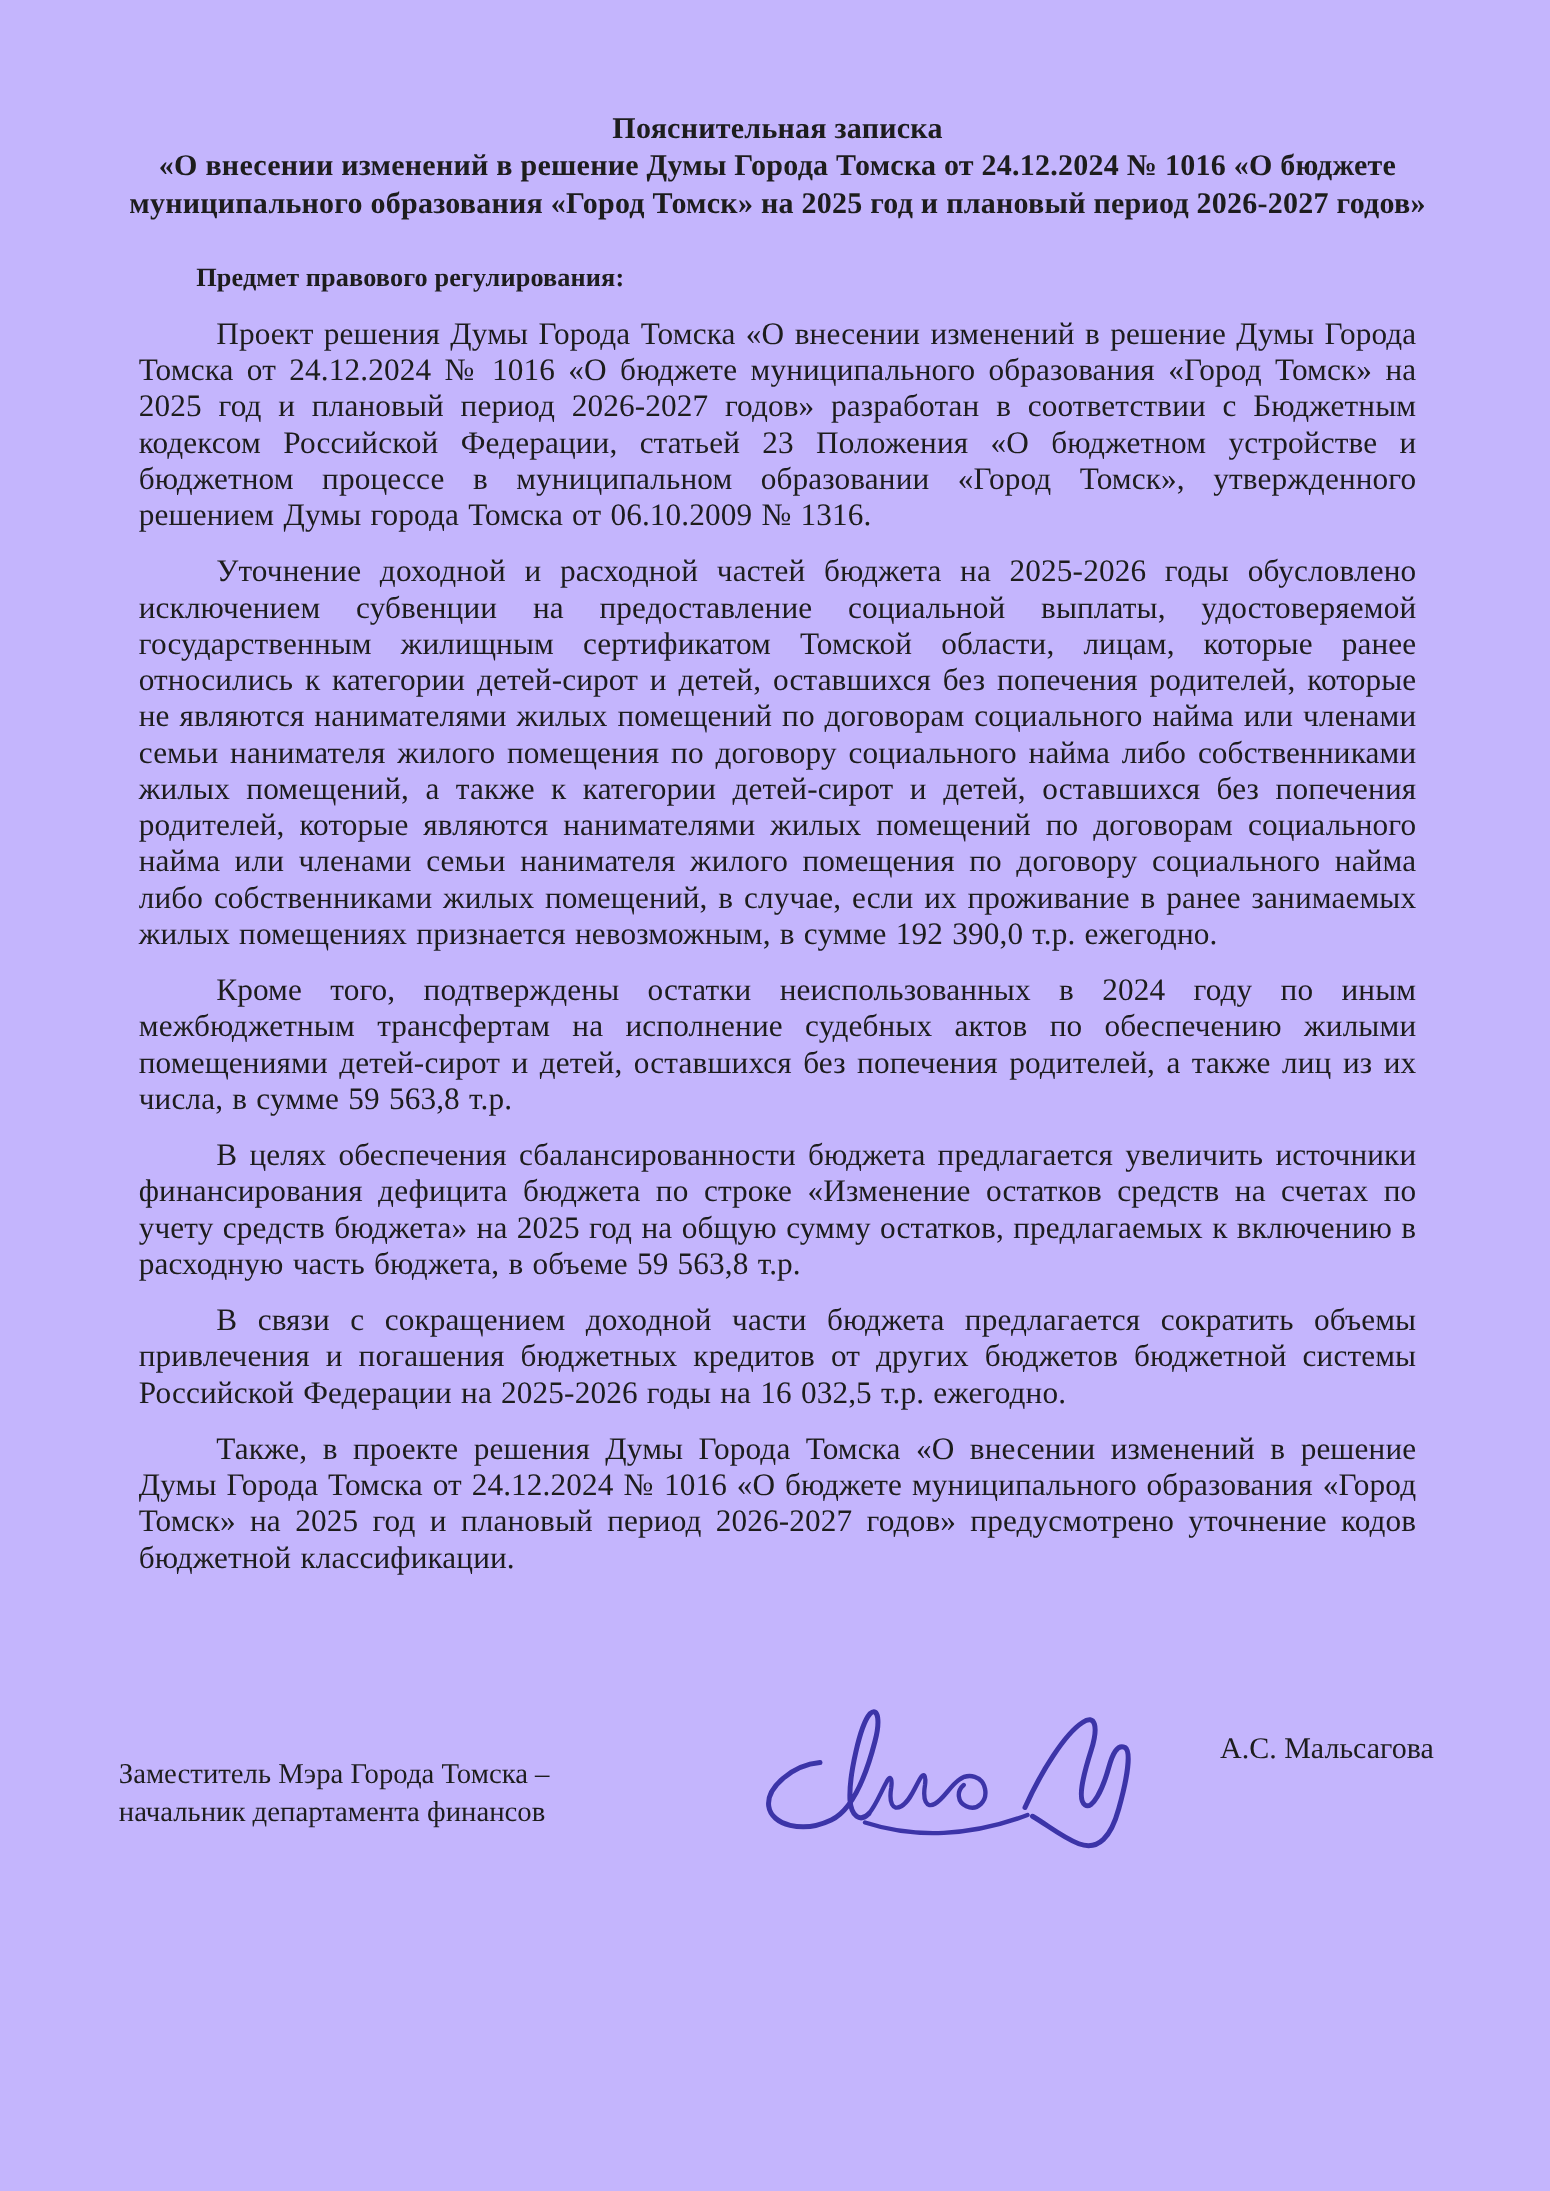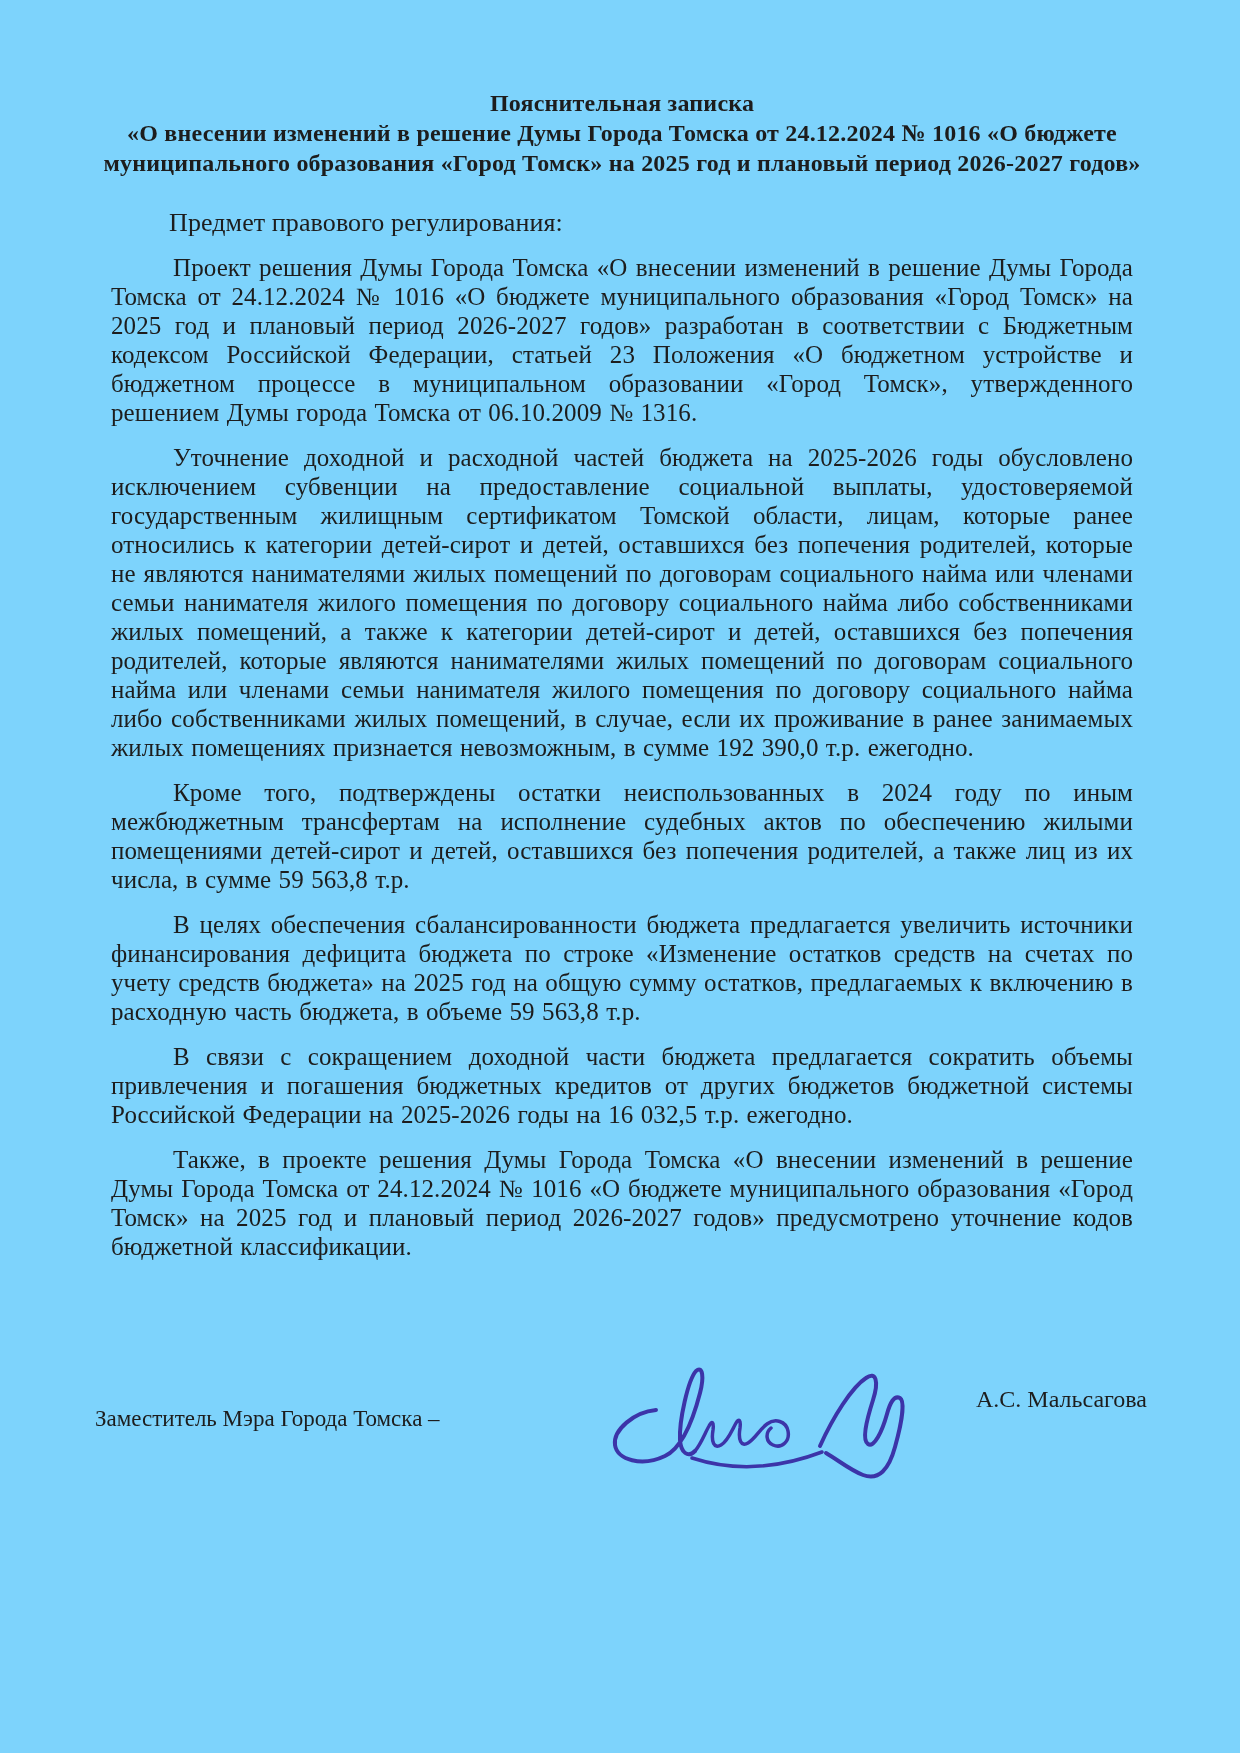--- a/index.html
+++ b/index.html
@@ -1,46 +1,46 @@
 <!DOCTYPE html>
 <html lang="ru"><head>
 <meta charset="utf-8">
 <style>
   html, body { margin: 0; padding: 0; background: #e8e8e8; }
   .page {
     position: relative;
     width: 1240px;
     height: 1753px;
     margin: 0 auto;
-    background: #7dd3fc;
+    background: #c4b5fd;
     overflow: hidden;
     font-family: "Liberation Serif", "DejaVu Serif", serif;
     color: #1d1d1d;
     -webkit-font-smoothing: antialiased;
   }
   .content {
     position: absolute;
     left: 95px;
     top: 88px;
     width: 1054px;
   }
   .doc-title {
     font-weight: bold;
     font-size: 24px;
     line-height: 30px;
     text-align: center;
     letter-spacing: 0.2px;
   }
   .sec-heading {
-    font-weight: normal;
-    font-size: 26px;
+    font-weight: bold;
+    font-size: 21px;
     line-height: 29px;
     text-align: justify;
     text-indent: 62px;
-    margin: 12px;
+    margin: 0;
     letter-spacing: 0.1px;
   }
   .heading-gap-1 { margin-top: 30px; }
   .heading-gap-2 { margin-top: 29px; }
   .para {
     font-size: 25px;
     line-height: 29px;
     text-align: justify;
     text-indent: 62px;
     margin: 16px;
@@ -86,20 +86,21 @@
 
     <p class="para">Уточнение доходной и расходной частей бюджета на 2025-2026 годы обусловлено исключением субвенции на предоставление социальной выплаты, удостоверяемой государственным жилищным сертификатом Томской области, лицам, которые ранее относились к категории детей-сирот и детей, оставшихся без попечения родителей, которые не являются нанимателями жилых помещений по договорам социального найма или членами семьи нанимателя жилого помещения по договору социального найма либо собственниками жилых помещений, а также к категории детей-сирот и детей, оставшихся без попечения родителей, которые являются нанимателями жилых помещений по договорам социального найма или членами семьи нанимателя жилого помещения по договору социального найма либо собственниками жилых помещений, в случае, если их проживание в ранее занимаемых жилых помещениях признается невозможным, в сумме 192&nbsp;390,0 т.р. ежегодно.</p>
     <p class="para">Кроме того, подтверждены остатки неиспользованных в 2024 году по иным межбюджетным трансфертам на исполнение судебных актов по обеспечению жилыми помещениями детей-сирот и детей, оставшихся без попечения родителей, а также лиц из их числа, в сумме 59&nbsp;563,8 т.р.</p>
     <p class="para">В целях обеспечения сбалансированности бюджета предлагается увеличить источники финансирования дефицита бюджета по строке «Изменение остатков средств на счетах по учету средств бюджета» на 2025 год на общую сумму остатков, предлагаемых к включению в расходную часть бюджета, в объеме 59&nbsp;563,8 т.р.</p>
     <p class="para">В связи с сокращением доходной части бюджета предлагается сократить объемы привлечения и погашения бюджетных кредитов от других бюджетов бюджетной системы Российской Федерации на 2025-2026 годы на 16&nbsp;032,5 т.р. ежегодно.</p>
     <p class="para">Также, в проекте решения Думы Города Томска «О внесении изменений в решение Думы Города Томска от 24.12.2024 №&nbsp;1016 «О бюджете муниципального образования «Город Томск» на 2025 год и плановый период 2026-2027 годов» предусмотрено уточнение кодов бюджетной классификации.</p>
   </div>
 
   <div class="sig-position">
     <div>Заместитель Мэра Города Томска –</div>
+    <div>начальник департамента финансов</div>
   </div>
 
   <svg class="sig-svg" viewBox="0 0 320 170" fill="none" stroke-linecap="round" stroke-linejoin="round">
     <path stroke-width="4" d="M64 58 C 42 60, 21 78, 23 93 C 25 108, 50 115, 73 104 C 90 96, 101 68, 108 41 C 112 26, 111 13, 104 19 C 96 28, 87 69, 88 88 C 89 101, 96 106, 103 99" stroke="#3c34a8"></path>
     <path stroke-width="3.5" d="M103 99 C 109 92, 113 81, 117 74 C 120 68, 122 70, 121 78 C 119 90, 122 97, 129 93 C 136 89, 140 78, 144 71 C 147 66, 149 68, 148 76 C 146 88, 149 95, 156 91 C 163 87, 168 77, 175 72 C 183 66, 194 69, 196 79 C 198 89, 190 97, 181 93 C 174 90, 173 81, 179 76 M100 106 C 140 119, 185 117, 230 100" stroke="#3c34a8"></path>
     <path stroke-width="4" d="M228 94 C 241 65, 260 35, 274 26 C 284 19, 287 29, 281 48 C 274 70, 270 88, 276 92 C 282 96, 290 80, 295 62 C 298 51, 302 43, 308 46 C 313 49, 310 70, 303 95 C 297 117, 287 129, 271 123 C 258 118, 246 108, 234 101" stroke="#3c34a8"></path>
   </svg>
 
   <div class="sig-name">А.С. Мальсагова</div>
 </div>

